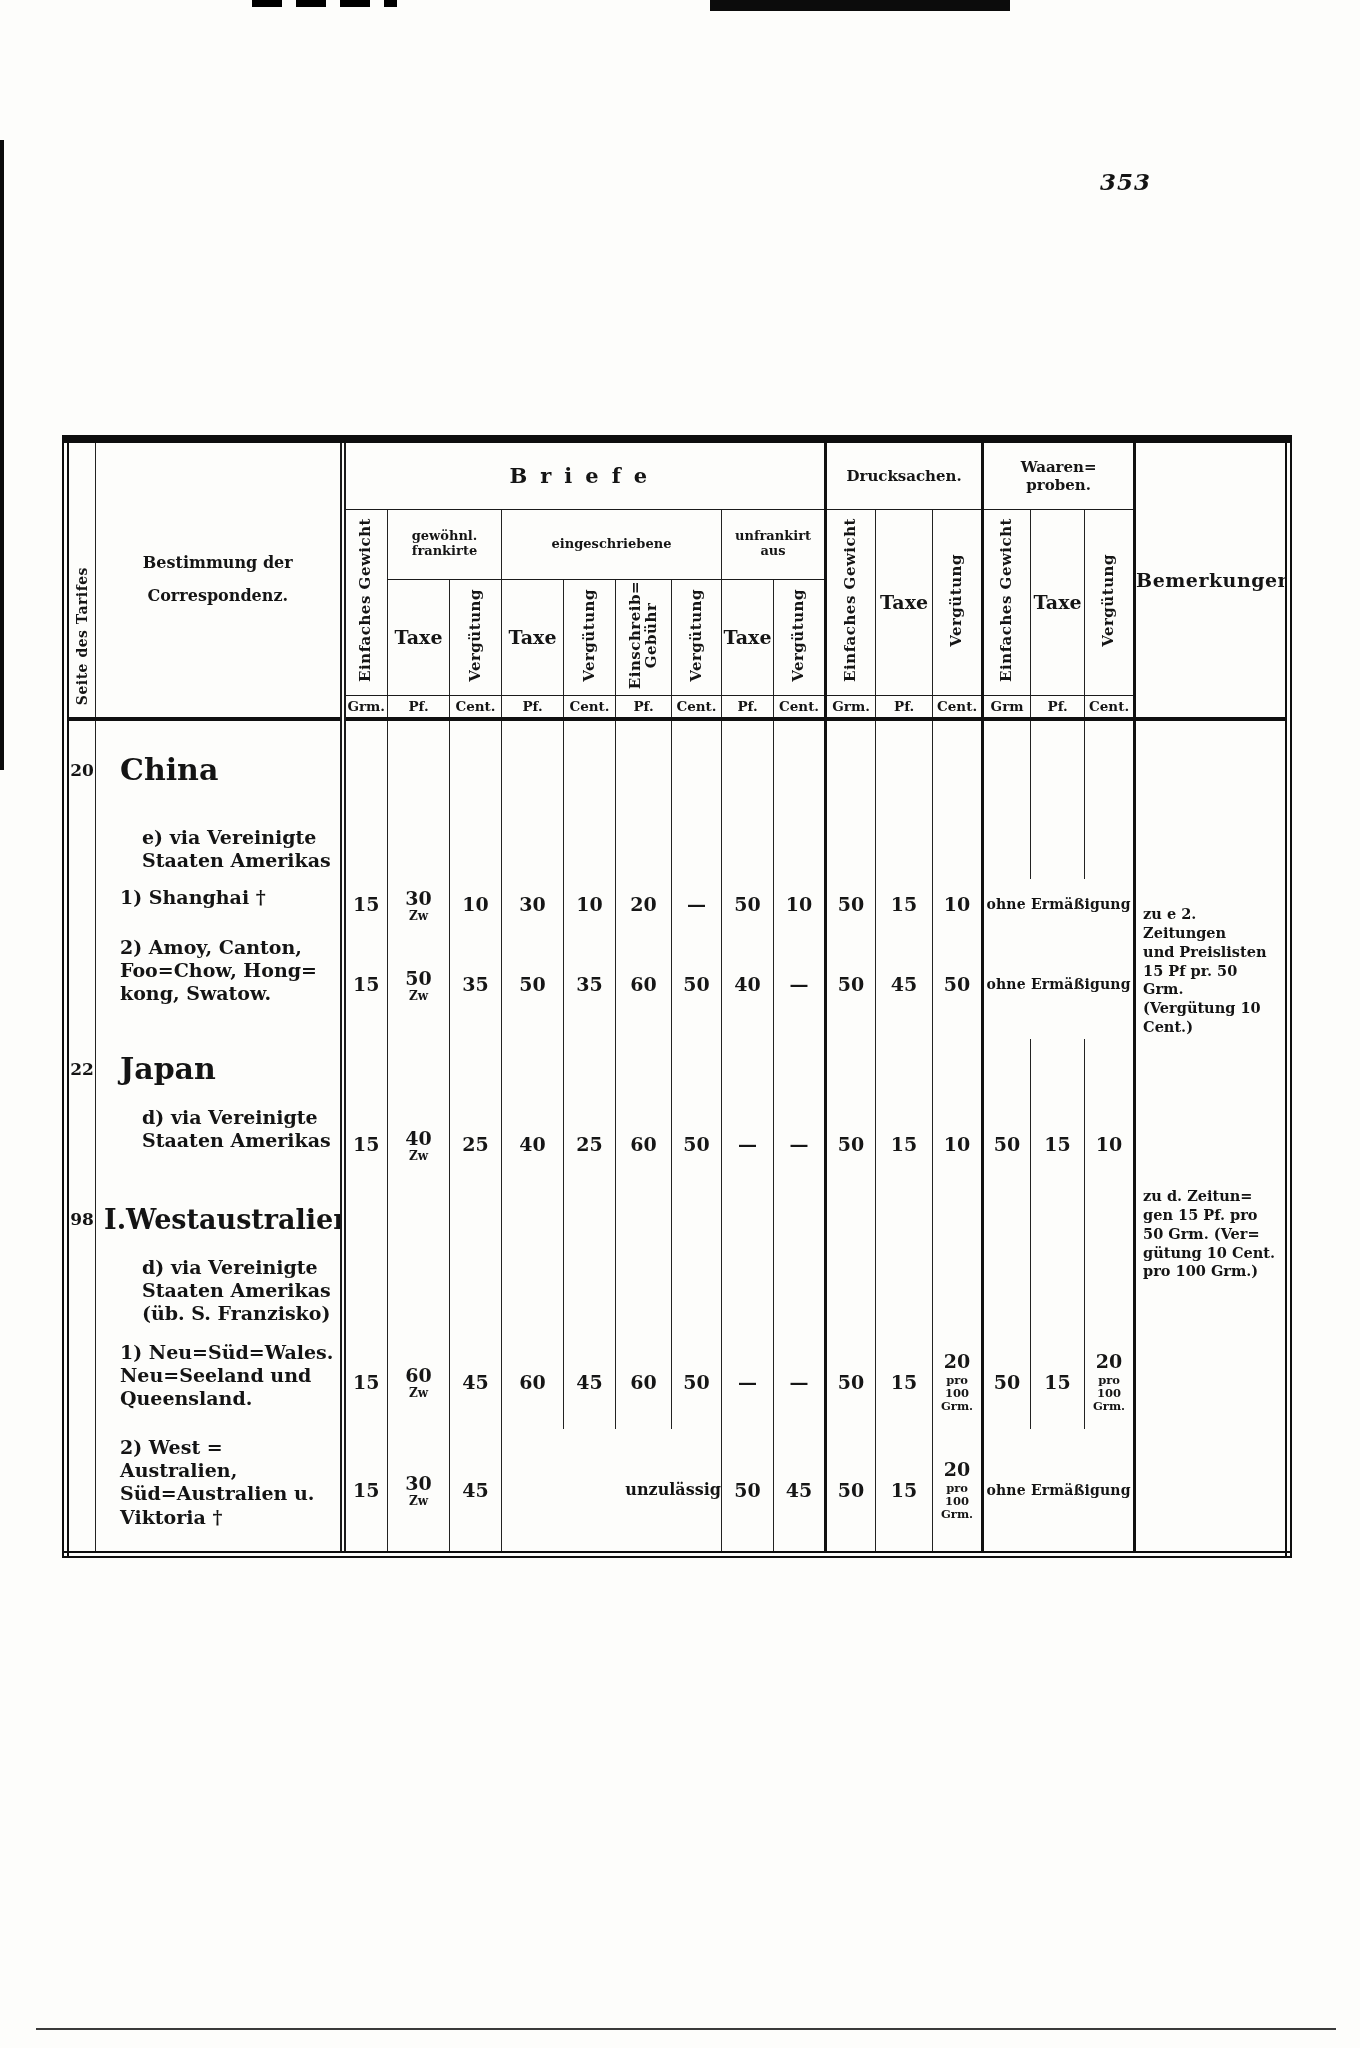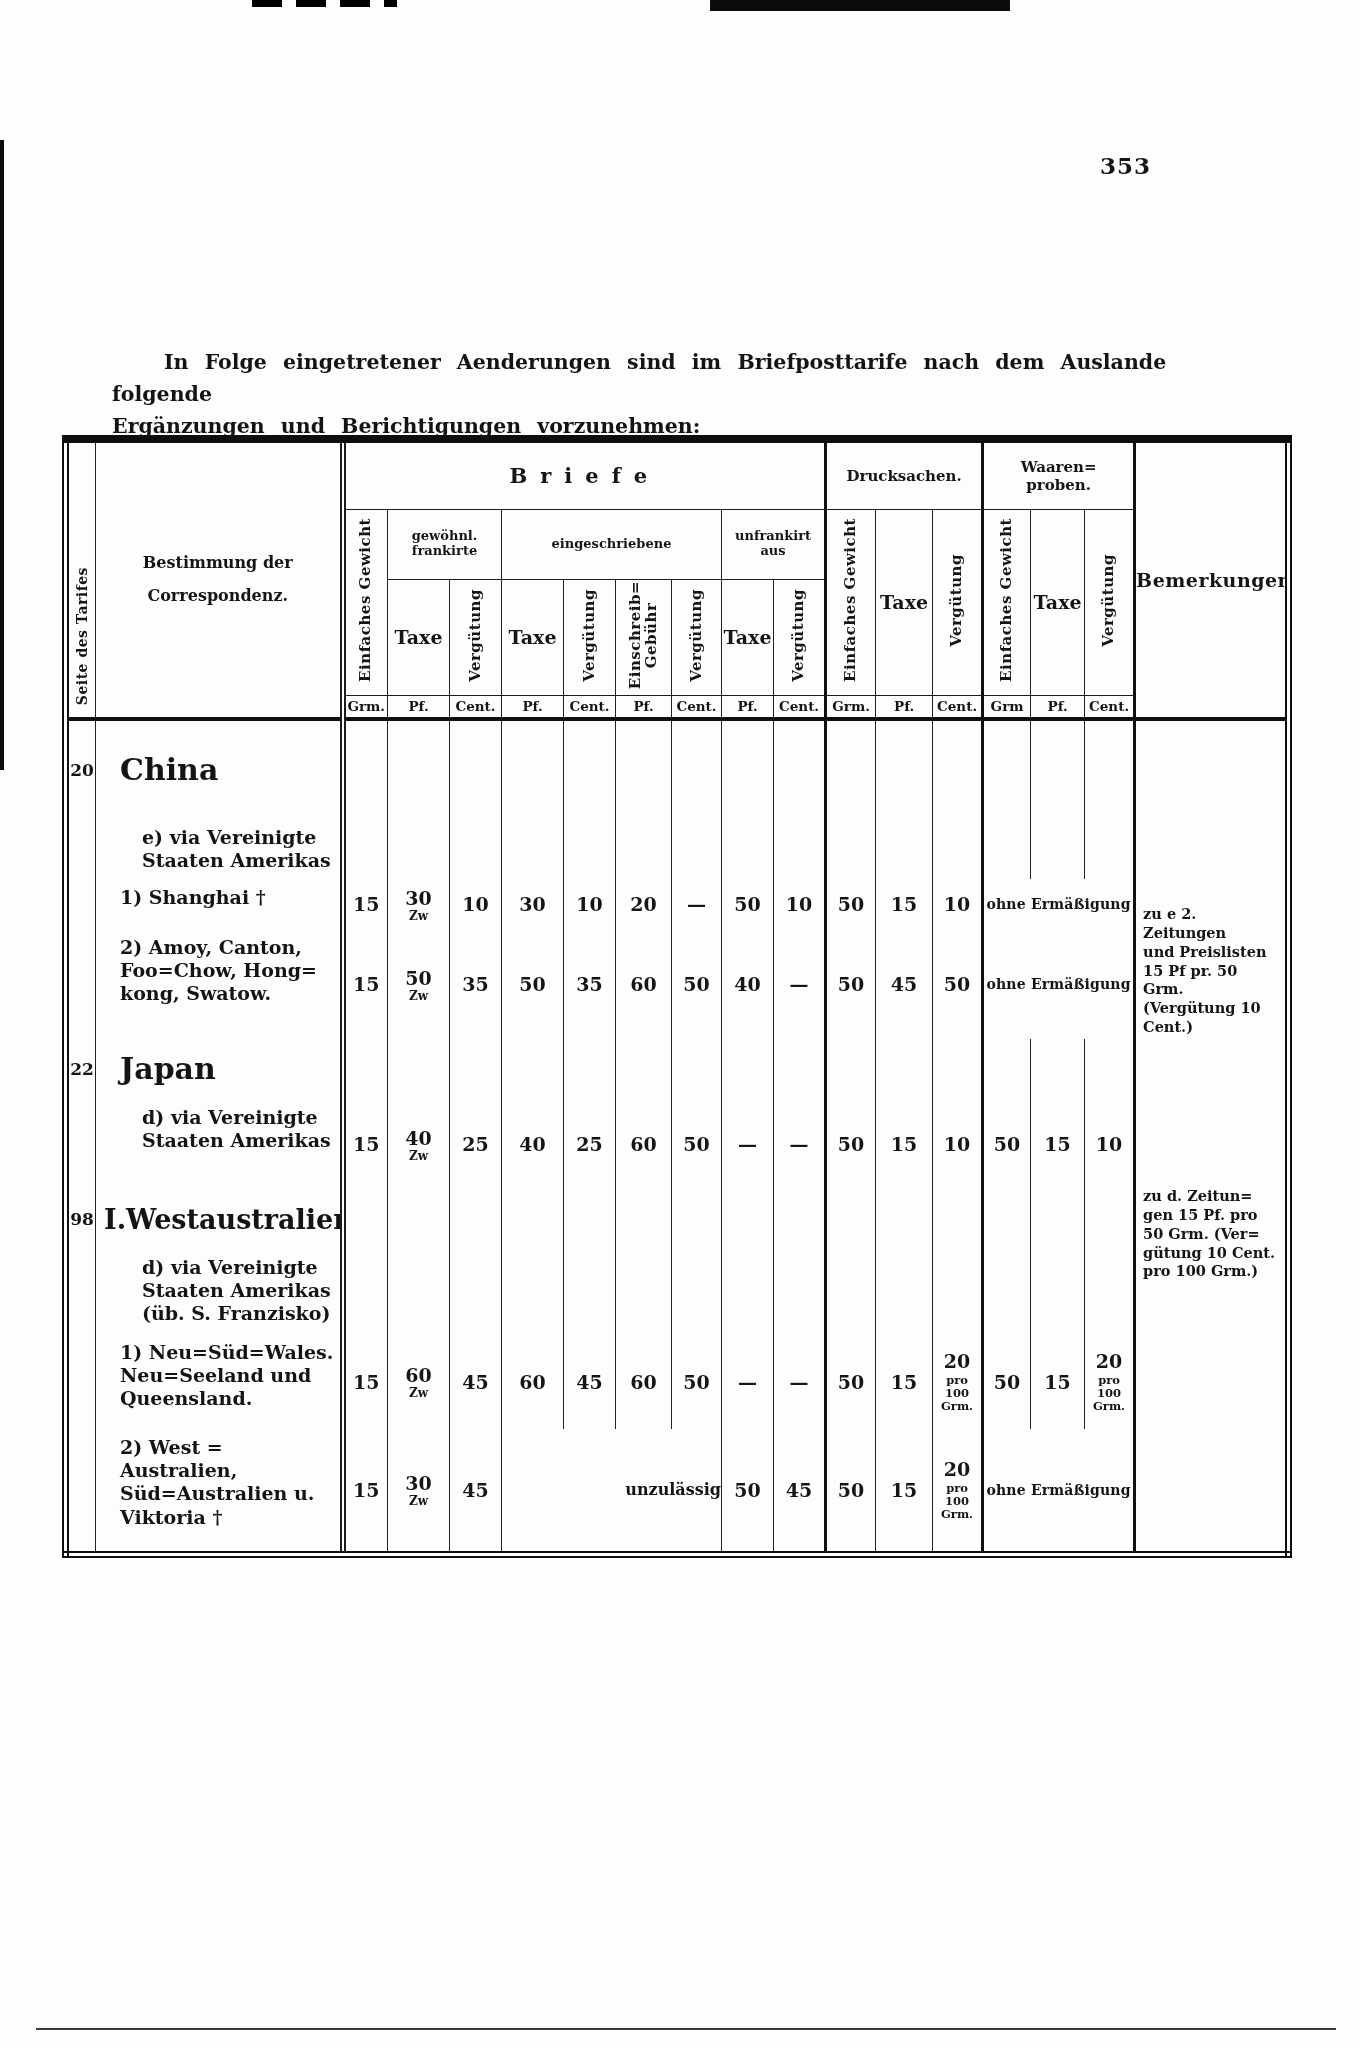--- a/index.html
+++ b/index.html
@@ -2,22 +2,22 @@
 <html><head>
 <meta charset="utf-8">
 <style>
   html,body{margin:0;padding:0;}
   body{width:1360px;height:2048px;position:relative;background:#fdfdfb;overflow:hidden;
        font-family:"DejaVu Serif", serif;color:#141414;}
   .page{position:absolute;inset:0;}
   .art{position:absolute;background:#0c0c0c;}
   .pre{white-space:pre-line;}
 
-  .page-number{position:absolute;left:1100px;top:152px;width:80px;font-size:23px;font-weight:700;
-               letter-spacing:1px;}
+  .page-number{position:absolute;left:1100px;top:168px;width:80px;font-size:23px;font-weight:700;
+               letter-spacing:1px;font-style:italic;}
   .doc-title{position:absolute;left:320px;top:256px;width:440px;text-align:center;
              font-size:35px;font-weight:700;letter-spacing:13px;}
   .intro{position:absolute;left:112px;top:347px;width:1140px;font-size:20.5px;font-weight:600;
          line-height:1.55;word-spacing:9px;text-indent:52px;white-space:pre-line;}
 
   .table-wrap{position:absolute;left:62px;top:435px;}
   table.tariff{border-collapse:collapse;table-layout:fixed;width:1223px;
                border-top:8px solid #0e0e0e;border-bottom:7px double #0e0e0e;
                border-left:7px double #0e0e0e;border-right:7px double #0e0e0e;}
   th,td{border-left:1px solid #222;padding:0;margin:0;overflow:hidden;}
@@ -66,22 +66,20 @@
 
 <div class="page">
 
   <div class="art" style="left:252px;top:0;width:145px;height:7px;
        background:repeating-linear-gradient(90deg,#000 0 30px,transparent 30px 44px);"></div>
   <div class="art" style="left:710px;top:0;width:300px;height:11px;"></div>
   <div class="art" style="left:0;top:140px;width:4px;height:630px;"></div>
   <div class="art" style="left:36px;top:2028px;width:1300px;height:2px;background:#3a3a3a;"></div>
 
   <div class="page-number">353</div>
-  <div class="intro">In Folge eingetretener Aenderungen sind im Briefposttarife nach dem Auslande folgende
-Ergänzungen und Berichtigungen vorzunehmen:</div>
 
   <div class="table-wrap">
   <table class="tariff">
     <colgroup>
       <col style="width:30px">
           <col style="width:247px">
       <col style="width:45px">
           <col style="width:62px">
           <col style="width:52px">
       <col style="width:62px">

